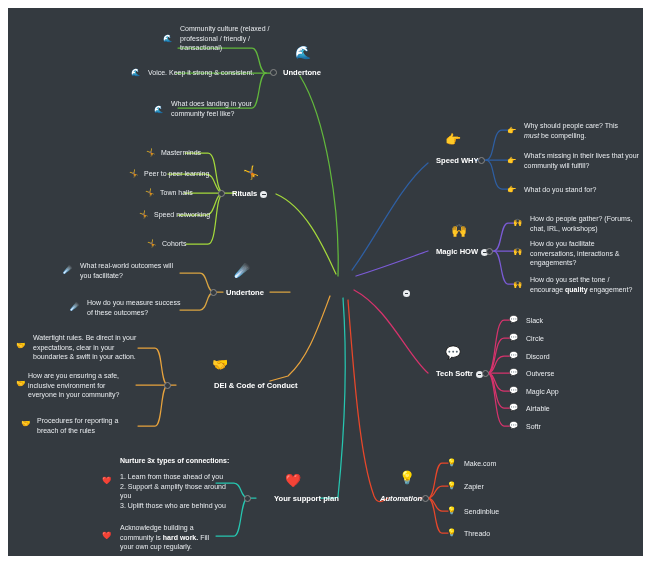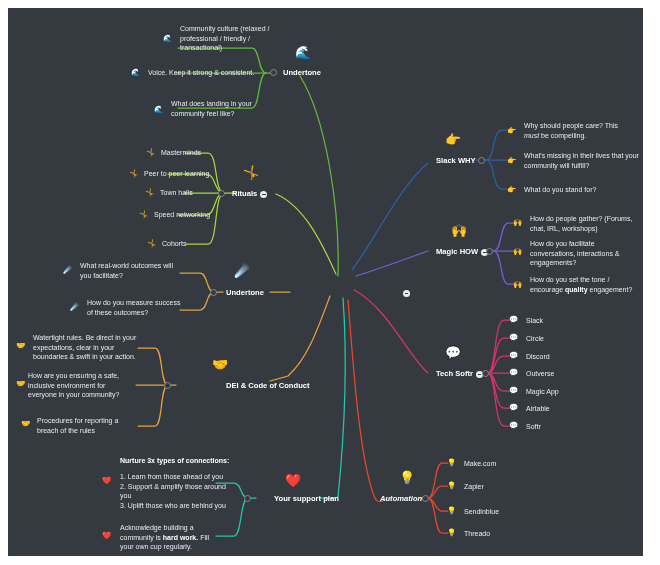--- a/index.html
+++ b/index.html
@@ -136,21 +136,21 @@
     </div>
     <span class="dot" style="left:202px;top:281px;"></span>
 
     <span class="l-emoji emoji" style="left:55px;top:258px;">☄️</span>
     <div class="node leaf" style="left:72px;top:253px;width:100px;">What real-world outcomes will you facilitate?</div>
 
     <span class="l-emoji emoji" style="left:62px;top:295px;">☄️</span>
     <div class="node leaf" style="left:79px;top:290px;width:96px;">How do you measure success of these outcomes?</div>
 
     <span class="b-emoji emoji" style="left:204px;top:350px;">🤝</span>
-    <div class="node branch" style="left:184px;top:373px;padding-left:34px;">
+    <div class="node branch" style="left:172px;top:373px;padding-left:34px;">
       <span>DEI &amp; Code of Conduct</span>
     </div>
     <span class="dot" style="left:156px;top:374px;"></span>
 
     <span class="l-emoji emoji" style="left:8px;top:334px;">🤝</span>
     <div class="node leaf" style="left:25px;top:325px;width:104px;">Watertight rules. Be direct in your expectations, clear in your boundaries &amp; swift in your action.</div>
 
     <span class="l-emoji emoji" style="left:8px;top:372px;">🤝</span>
     <div class="node leaf" style="left:20px;top:363px;width:108px;">How are you ensuring a safe, inclusive environment for everyone in your community?</div>
 
@@ -168,21 +168,21 @@
     <span class="l-emoji emoji" style="left:94px;top:469px;">❤️</span>
     <div class="node leaf" style="left:112px;top:464px;width:108px;white-space:pre-line;">1. Learn from those ahead of you
 2. Support &amp; amplify those around you
 3. Uplift those who are behind you</div>
 
     <span class="l-emoji emoji" style="left:94px;top:524px;">❤️</span>
     <div class="node leaf" style="left:112px;top:515px;width:104px;">Acknowledge building a community is <b>hard work.</b> Fill your own cup regularly.</div>
 
     <span class="b-emoji emoji" style="left:437px;top:125px;">👉</span>
     <div class="node branch" style="left:428px;top:148px;">
-      <span>Slack WHY</span>
+      <span>Speed WHY</span>
     </div>
     <span class="dot" style="left:470px;top:149px;"></span>
 
     <span class="l-emoji emoji" style="left:499px;top:119px;">👉</span>
     <div class="node leaf" style="left:516px;top:113px;width:110px;">Why should people care? This <i>must</i> be compelling.</div>
 
     <span class="l-emoji emoji" style="left:499px;top:149px;">👉</span>
     <div class="node leaf" style="left:516px;top:143px;width:115px;">What's missing in their lives that your community will fulfill?</div>
 
     <span class="l-emoji emoji" style="left:499px;top:178px;">👉</span>

